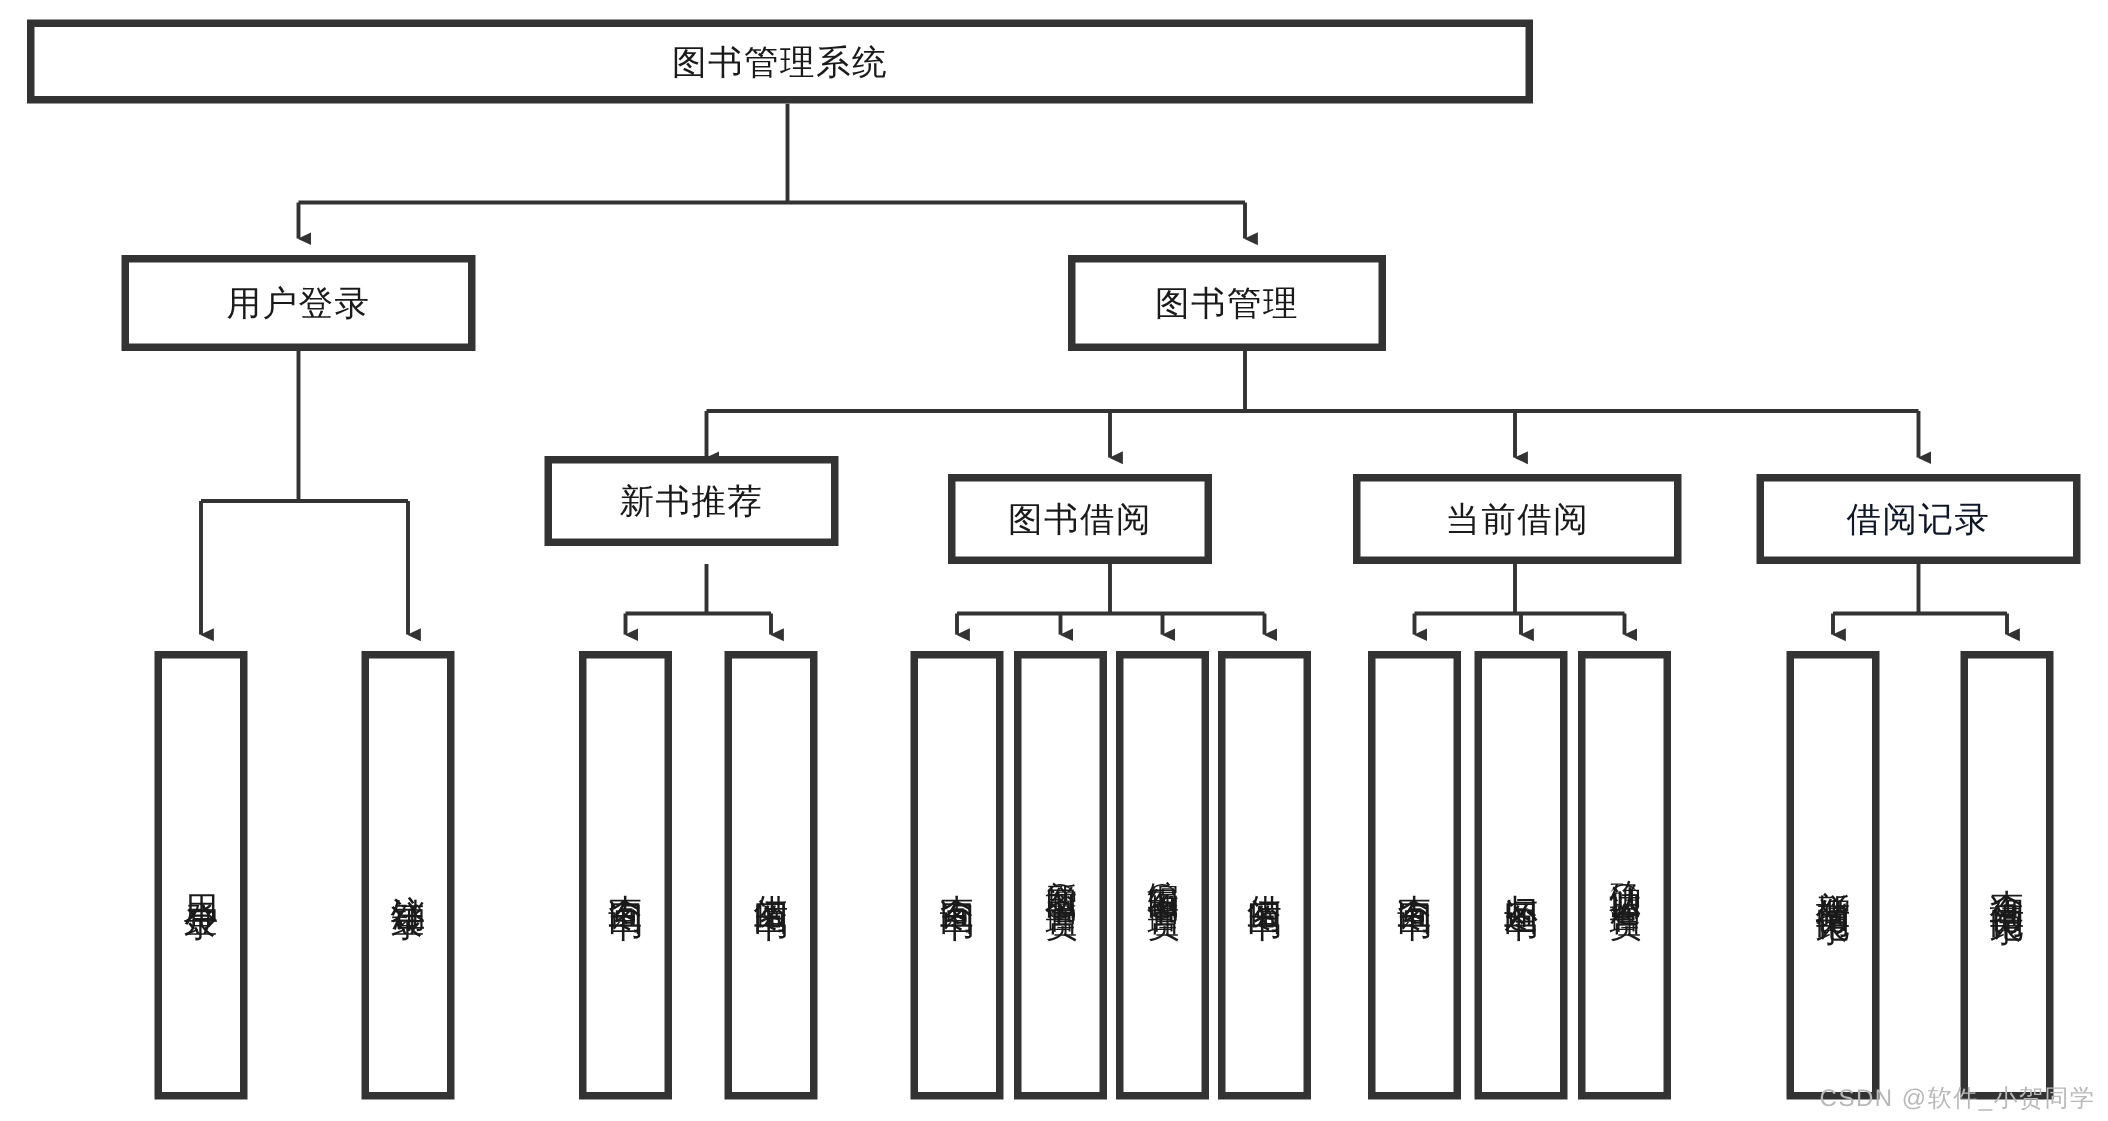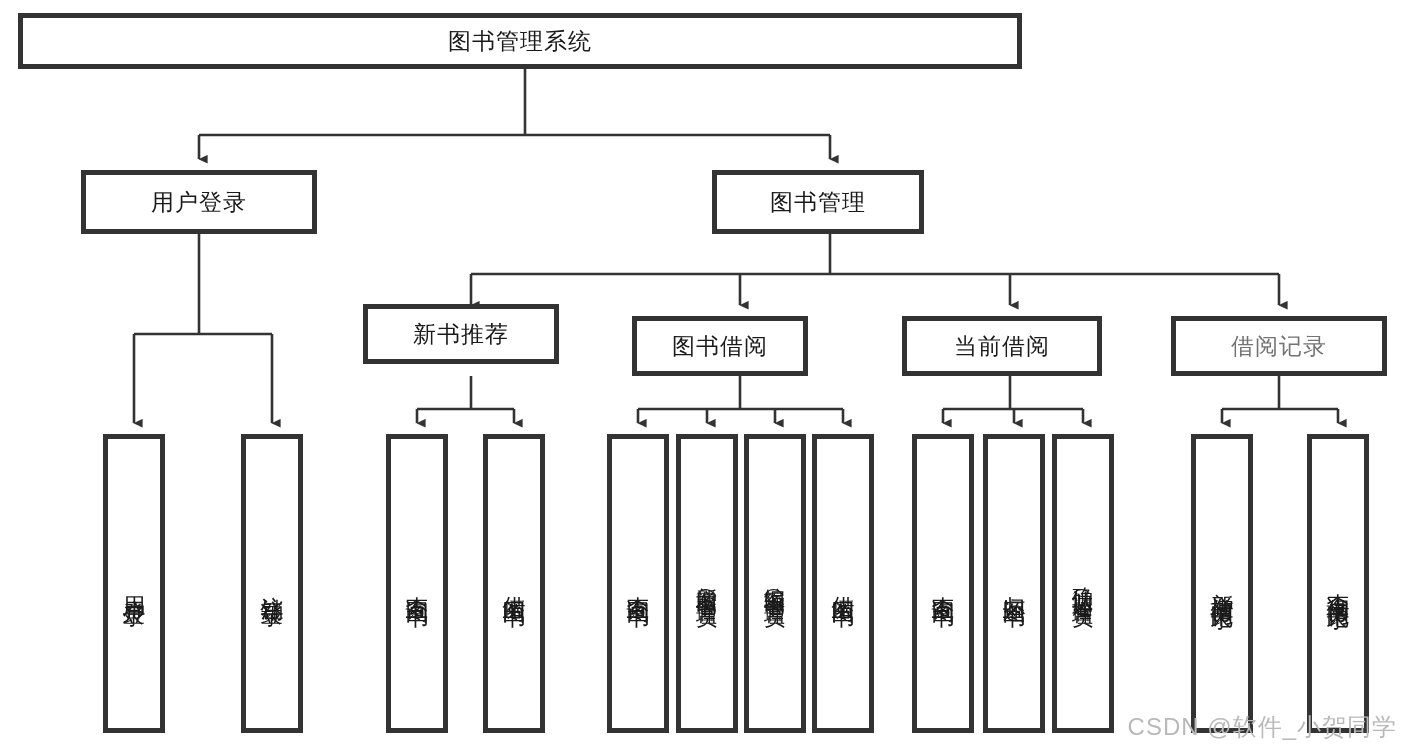--- a/index.html
+++ b/index.html
@@ -53,21 +53,21 @@
     white-space: nowrap;
   }
   .node-label {
     display: block;
     text-align: center;
   }
   #watermark {
     position: absolute;
     right: 8px;
     bottom: 4px;
-    font-size: 24px;
+    font-size: 16px;
     color: #b9b9b9;
     letter-spacing: 1px;
     white-space: nowrap;
     pointer-events: none;
   }
 </style>
 </head>
 <body>
 
 <div id="diagram-root">
@@ -124,24 +124,24 @@
       </div>
       <div class="node-box horizontal" style="left: 712px; top: 170px; width: 212px; height: 64px; border-color: rgb(51, 51, 51); background: rgb(255, 255, 255); color: rgb(26, 26, 26);">
         <span class="node-label">图书管理</span>
       </div>
       <div class="node-box horizontal" style="left: 363px; top: 304px; width: 196px; height: 60px; border-color: rgb(51, 51, 51); background: rgb(255, 255, 255); color: rgb(26, 26, 26);">
         <span class="node-label">新书推荐</span>
       </div>
       <div class="node-box horizontal" style="left: 632px; top: 316px; width: 176px; height: 60px; border-color: rgb(51, 51, 51); background: rgb(255, 255, 255); color: rgb(26, 26, 26);">
         <span class="node-label">图书借阅</span>
       </div>
-      <div class="node-box horizontal" style="left: 902px; top: 316px; width: 200px; height: 60px; border-color: rgb(51, 51, 51); background: rgb(255, 255, 255); color: rgb(26, 26, 26);">
+      <div class="node-box horizontal" style="left: 902px; top: 316px; width: 219px; height: 60px; border-color: rgb(51, 51, 51); background: rgb(255, 255, 255); color: rgb(26, 26, 26);">
         <span class="node-label">当前借阅</span>
       </div>
-      <div class="node-box horizontal" style="left: 1171px; top: 316px; width: 216px; height: 60px; border-color: rgb(51, 51, 51); background: rgb(255, 255, 255); color: #737373;">
+      <div class="node-box horizontal" style="left: 1171px; top: 316px; width: 216px; height: 60px; border-color: rgb(51, 51, 51); background: rgb(255, 255, 255); color: #0f172a;">
         <span class="node-label">借阅记录</span>
       </div>
       <div class="node-box vertical" style="left: 103px; top: 434px; width: 62px; height: 299px; border-color: rgb(51, 51, 51); background: rgb(255, 255, 255); color: rgb(26, 26, 26);">
         <span class="node-label">用户登录</span>
       </div>
       <div class="node-box vertical" style="left: 241px; top: 434px; width: 62px; height: 299px; border-color: rgb(51, 51, 51); background: rgb(255, 255, 255); color: rgb(26, 26, 26);">
         <span class="node-label">注销登录</span>
       </div>
       <div class="node-box vertical" style="left: 386px; top: 434px; width: 62px; height: 299px; border-color: rgb(51, 51, 51); background: rgb(255, 255, 255); color: rgb(26, 26, 26);">
         <span class="node-label">查询图书</span>

